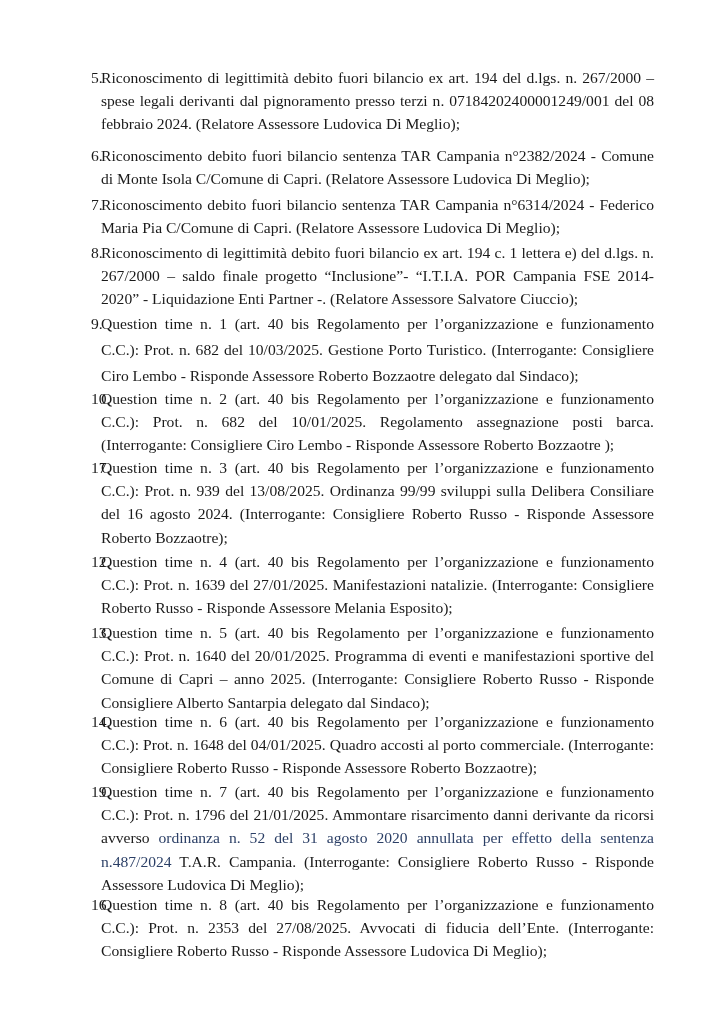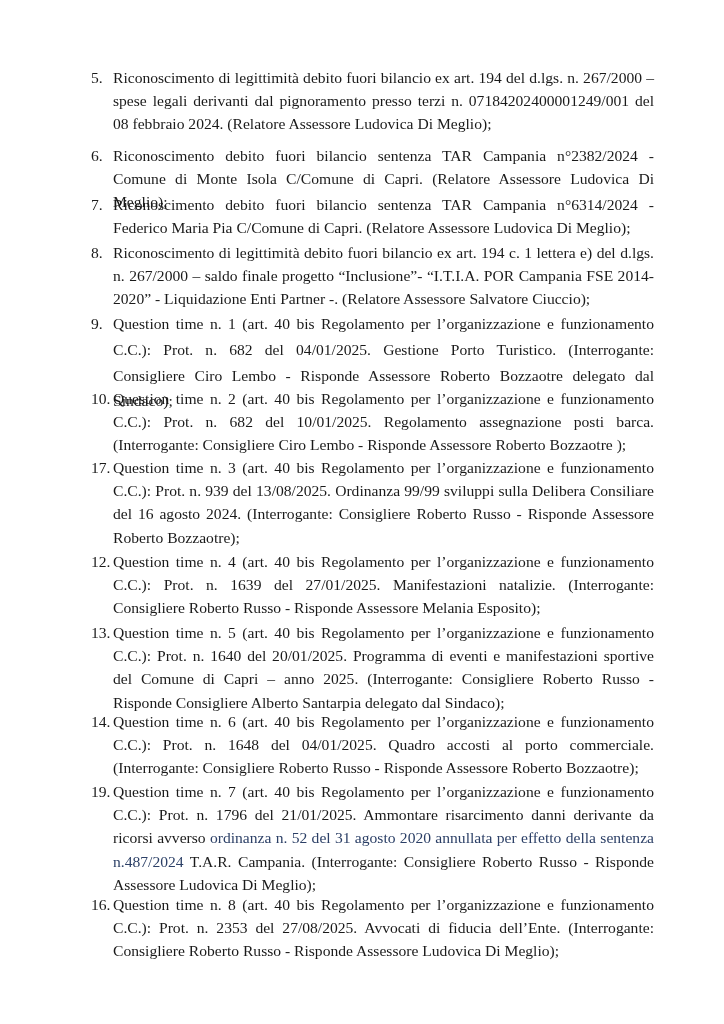--- a/index.html
+++ b/index.html
@@ -14,21 +14,21 @@
     line-height: 23.2px;
     color: #1a1a1a;
   }
   .item .num {
     position: absolute;
     left: 0;
     top: 0;
     width: 22px;
   }
   .item .text {
-    margin-left: 22px;
+    margin-left: 10px;
     text-align: justify;
     text-align-last: left;
   }
   .item.loose { line-height: 25.8px; }
   .blue { color: #2b3f66; }
 </style>
 </head>
 <body>
 
 <div class="page">
@@ -48,21 +48,21 @@
     <div class="text">Riconoscimento debito fuori bilancio sentenza TAR Campania n°6314/2024 - Federico Maria Pia C/Comune di Capri. (Relatore Assessore Ludovica Di Meglio);</div>
   </div>
 
   <div class="item" style="top:241px">
     <span class="num">8.</span>
     <div class="text">Riconoscimento di legittimità debito fuori bilancio ex art. 194 c. 1 lettera e) del d.lgs. n. 267/2000 – saldo finale progetto “Inclusione”- “I.T.I.A.  POR Campania FSE 2014-2020” - Liquidazione Enti Partner -. (Relatore Assessore Salvatore Ciuccio);</div>
   </div>
 
   <div class="item loose" style="top:311px">
     <span class="num">9.</span>
-    <div class="text">Question time n. 1 (art. 40 bis Regolamento per l’organizzazione e funzionamento C.C.): Prot. n. 682 del 04/01/2025. Gestione Porto Turistico. (Interrogante: Consigliere Ciro Lembo - Risponde Assessore Roberto Bozzaotre delegato dal Sindaco);</div>
+    <div class="text">Question time n. 1 (art. 40 bis Regolamento per l’organizzazione e funzionamento C.C.): Prot. n. 682 del 10/03/2025. Gestione Porto Turistico. (Interrogante: Consigliere Ciro Lembo - Risponde Assessore Roberto Bozzaotre delegato dal Sindaco);</div>
   </div>
 
   <div class="item" style="top:387px">
     <span class="num">10.</span>
     <div class="text">Question time n. 2 (art. 40 bis Regolamento per l’organizzazione e funzionamento C.C.): Prot. n. 682 del 10/01/2025. Regolamento assegnazione posti barca. (Interrogante: Consigliere Ciro Lembo - Risponde Assessore Roberto Bozzaotre );</div>
   </div>
 
   <div class="item" style="top:456px">
     <span class="num">17.</span>
     <div class="text">Question time n. 3 (art. 40 bis Regolamento per l’organizzazione e funzionamento C.C.): Prot. n. 939 del 13/08/2025. Ordinanza 99/99 sviluppi sulla Delibera Consiliare del 16 agosto 2024. (Interrogante: Consigliere Roberto Russo - Risponde Assessore Roberto Bozzaotre);</div>

